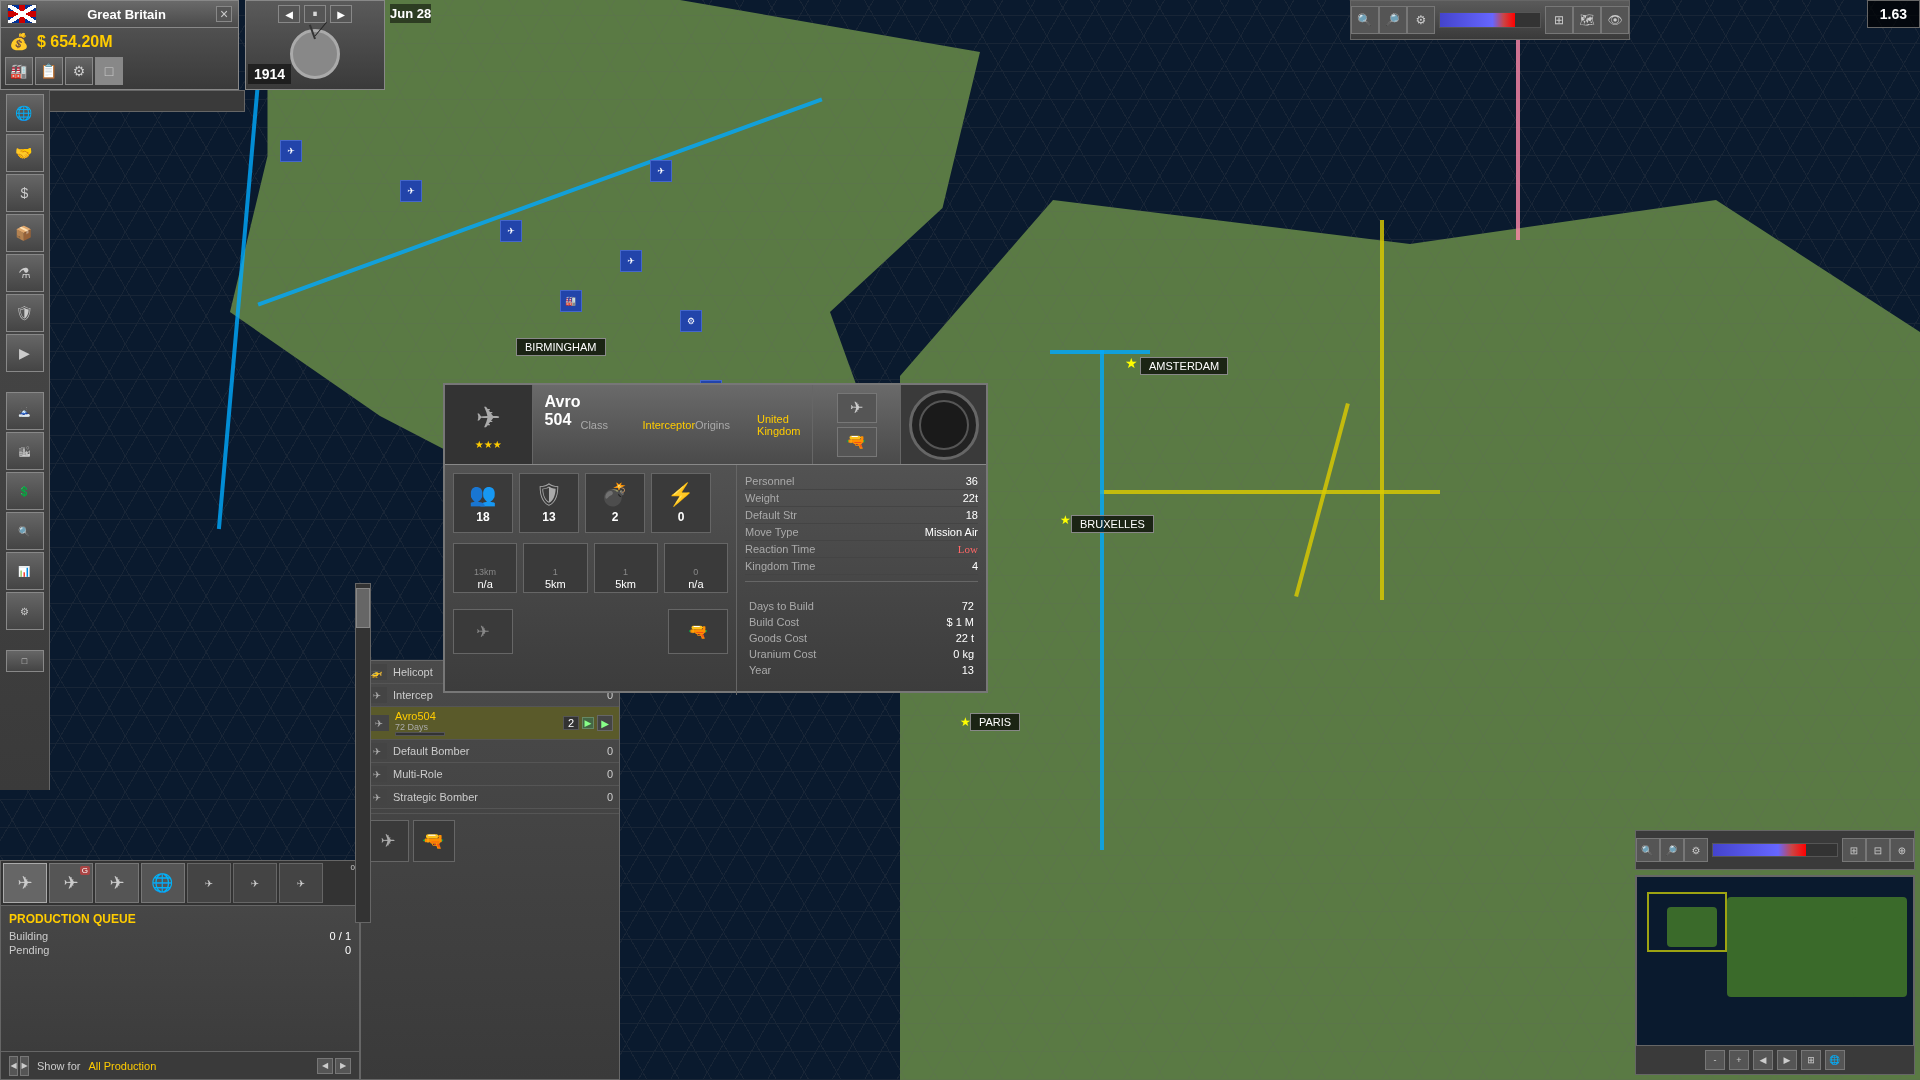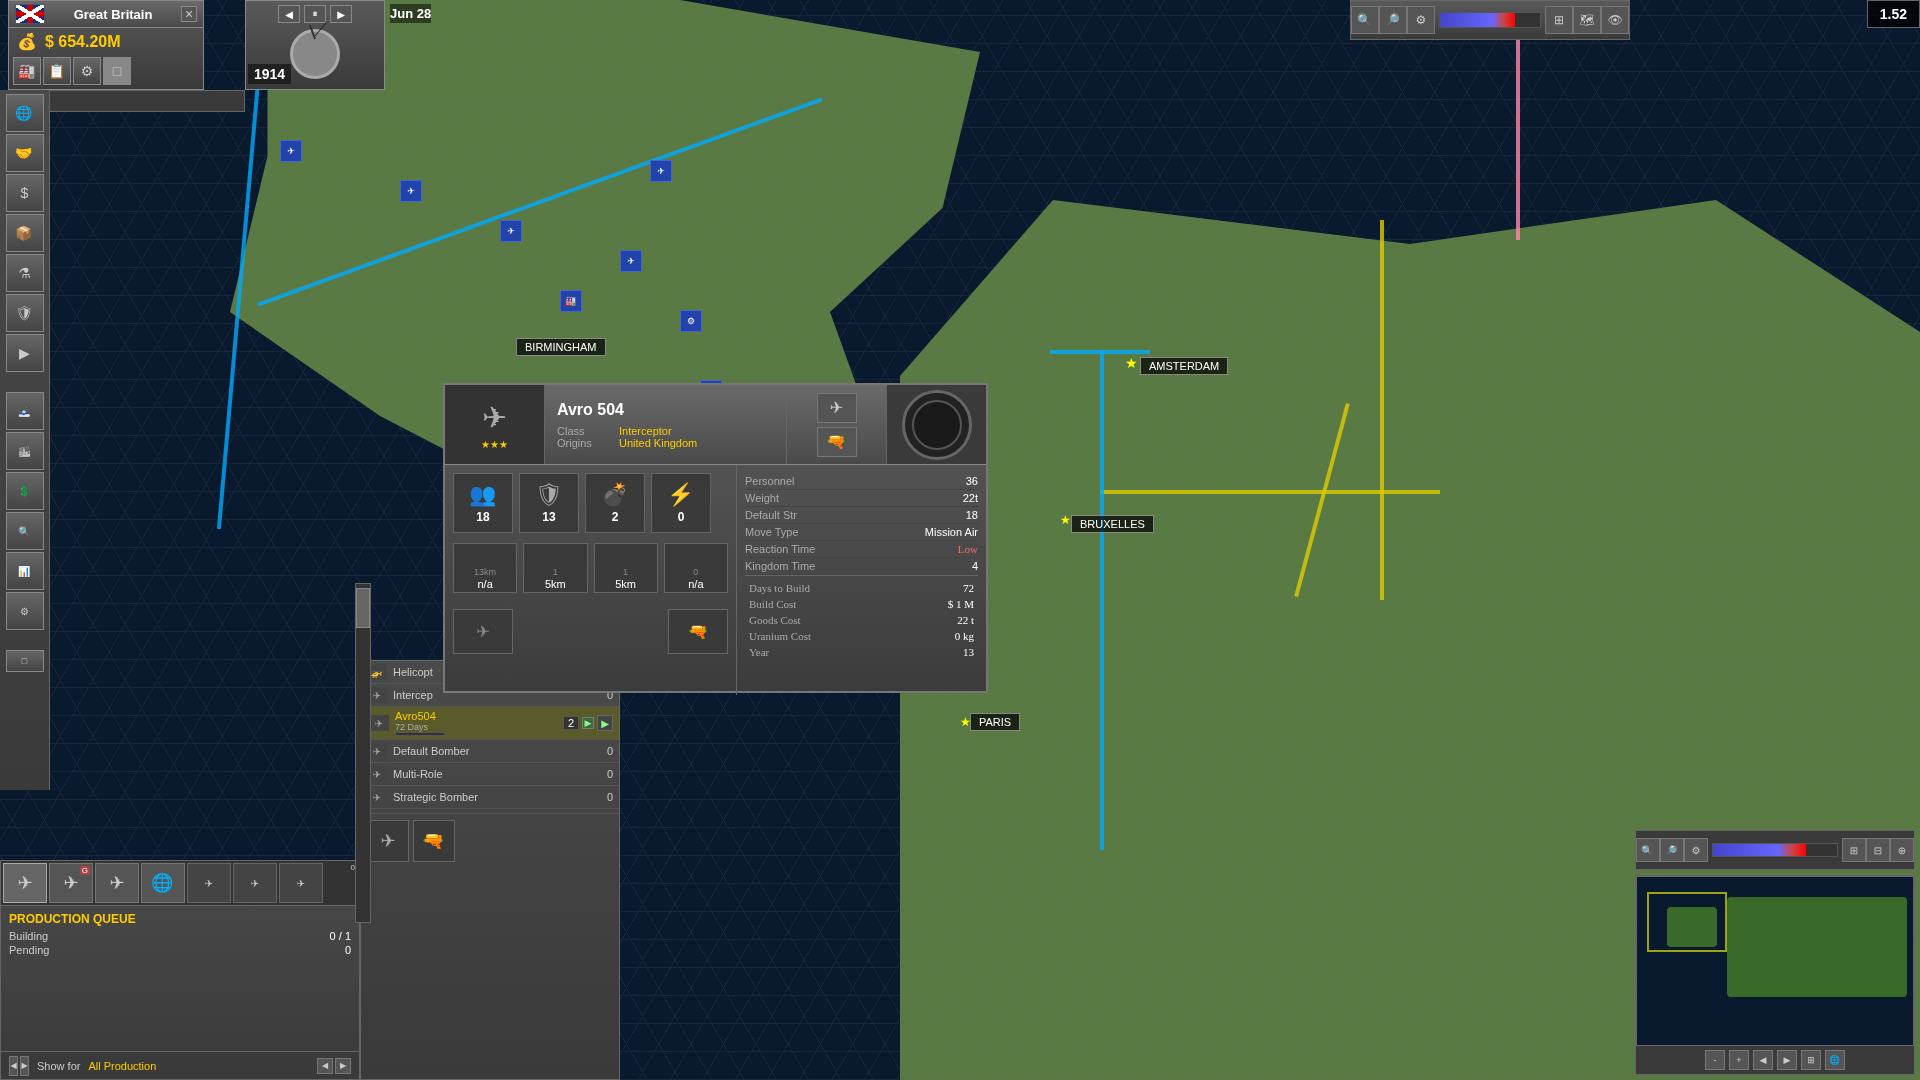--- a/index.html
+++ b/index.html
@@ -61,22 +61,22 @@
     }
     .border-line-yellow {
       position: absolute;
       background: #ddcc00;
       opacity: 0.8;
     }
 
     
     #top-bar {
       position: absolute;
-      top: 0; left: 8px;
-      width: 196px;
+      top: 0; left: 0;
+      width: 239px;
       height: 90px;
       background: linear-gradient(180deg, #5a5a5a 0%, #3a3a3a 100%);
       border: 1px solid #888;
       z-index: 100;
     }
 
     #country-name-bar {
       display: flex;
       align-items: center;
       justify-content: space-between;
@@ -399,21 +399,21 @@
     .unit-stars {
       color: #ffcc00;
       font-size: 10px;
       margin-top: 4px;
     }
 
     .unit-name-section {
       flex: 1;
       padding: 8px 12px;
       display: flex;
-      flex-direction: column;
+      flex-direction: row;
       justify-content: center;
     }
 
     .unit-name {
       color: #fff;
       font-size: 16px;
       font-weight: bold;
       margin-bottom: 6px;
     }
 
@@ -598,23 +598,23 @@
       color: #fff;
       font-size: 11px;
     }
 
     .stat-value.red {
       color: #ff6666;
       font-family: Liberation Serif, serif;
     }
 
     .cost-section {
-      padding-top: 4px;
+      margin-top: 6px;
+      padding-top: 16px;
       border-top: 1px solid #666;
-      font-family: Liberation Serif, serif;
     }
 
     .cost-row {
       display: flex;
       justify-content: space-between;
       padding: 2px 4px;
     }
 
     .cost-label {
       color: #aaa;
@@ -856,21 +856,21 @@
 <div class="city-label" style="left:516px;top:338px">BIRMINGHAM</div>
 <div class="city-label" style="left:1140px;top:357px">AMSTERDAM</div>
 <div class="city-label" style="left:1071px;top:515px">BRUXELLES</div>
 <div class="city-label" style="left:970px;top:713px">PARIS</div>
 
 <div style="position:absolute;top:355px;left:1125px;color:#ffff00;font-size:14px;z-index:51">★</div>
 <div style="position:absolute;top:715px;left:960px;color:#ffff00;font-size:12px;z-index:51">★</div>
 <div style="position:absolute;top:513px;left:1060px;color:#ffff00;font-size:12px;z-index:51">★</div>
 
 <div id="top-right-info">
-  <span class="speed-value">1.52</span>
+  <span class="speed-value">1.63</span>
 </div>
 
 <div id="top-bar">
   <div id="country-name-bar">
     <div id="flag-icon">
       <div class="flag-union-jack"></div>
     </div>
     <span class="country-title">Great Britain</span>
     <div class="close-btn">×</div>
   </div>

